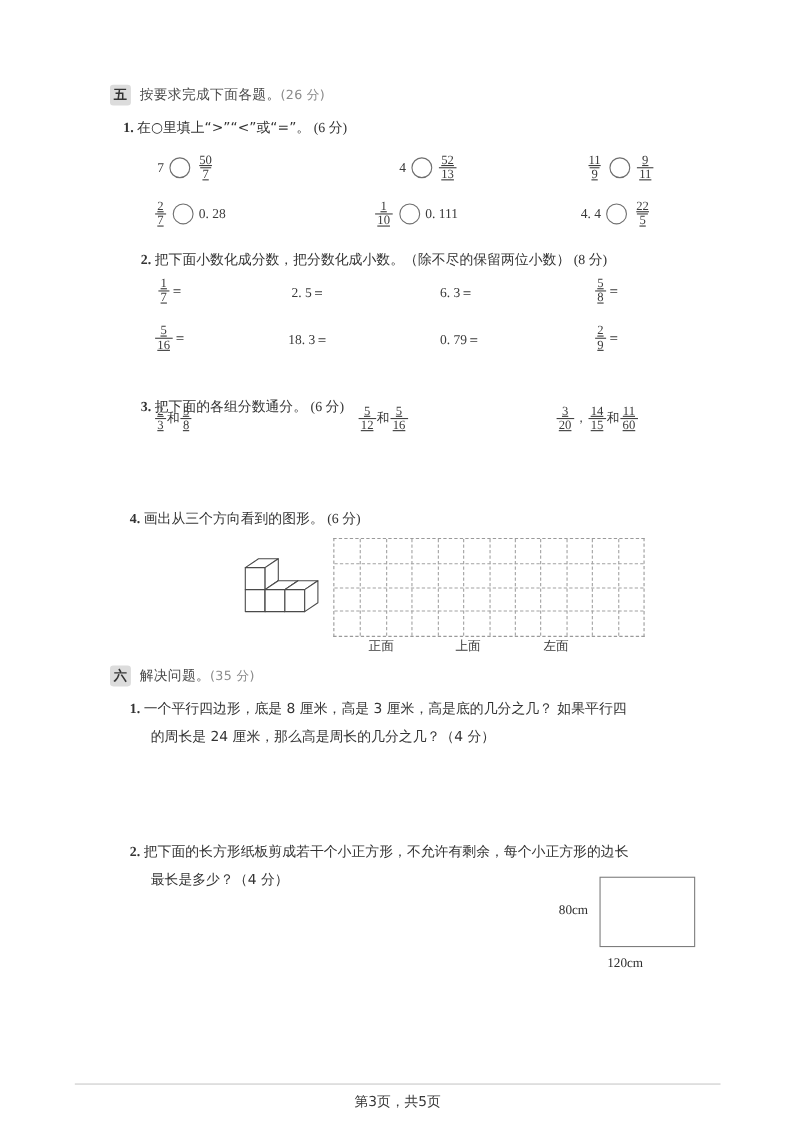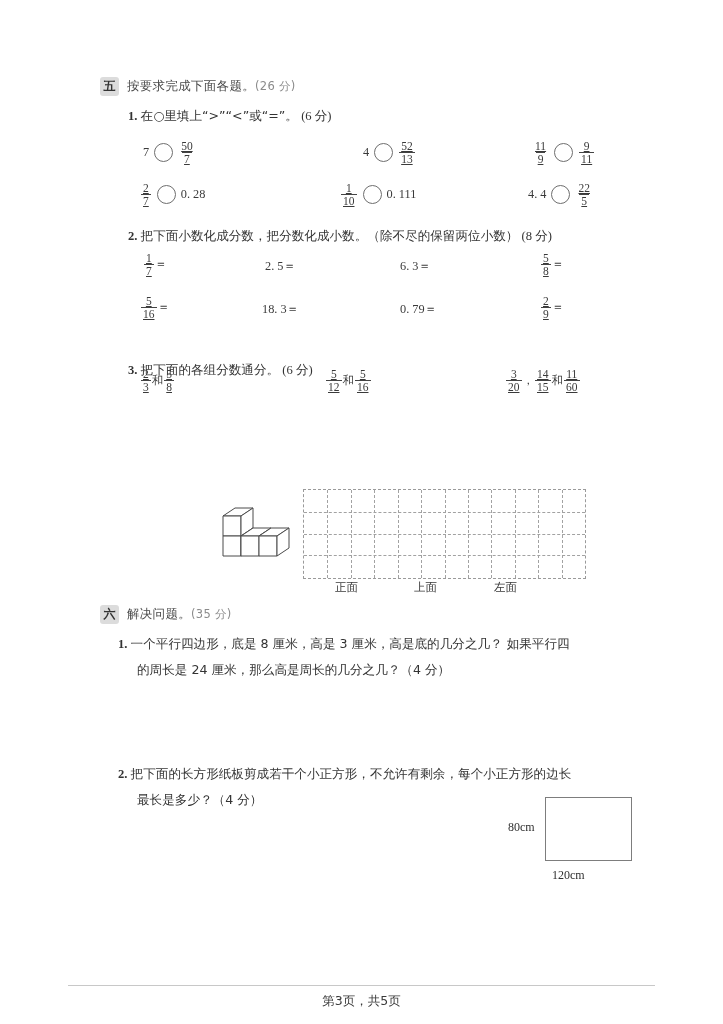--- a/index.html
+++ b/index.html
@@ -89,21 +89,21 @@
 
 <div class="page">
 
   <div class="sec-head" style="position:absolute;left:100px;top:77px;">
     <div class="sec-badge">五</div>
     <div class="sec-title">
       <span>按要求完成下面各题。</span><span class="sec-score">(26 分)</span>
     </div>
   </div>
 
-  <div class="q" style="position:absolute;left:128px;top:104px;">
+  <div class="q" style="position:absolute;left:112px;top:104px;">
     <span class="qnum">1.</span>
     <span class="cn">在○里填上“&gt;”“&lt;”或“=”。</span>
     <span>(6 分)</span>
   </div>
 
   <div class="item" style="position:absolute;left:143px;top:140px;">
     <span>7</span>
     <span class="circ"></span>
     <span class="frac">
       <span class="num">50</span>
@@ -251,20 +251,25 @@
       <span class="num">14</span>
       <span class="den">15</span>
     </span>
     <span class="cn" style="font-size:11.5px;">和</span>
     <span class="frac">
       <span class="num">11</span>
       <span class="den">60</span>
     </span>
   </div>
 
+  <div class="q" style="position:absolute;left:118px;top:459px;">
+    <span class="qnum">4.</span>
+    <span class="cn">画出从三个方向看到的图形。</span>
+    <span>(6 分)</span>
+  </div>
 
   <svg style="position:absolute;left:205px;top:498px;" width="105" height="72" viewBox="0 0 105 72">
     <g fill="#ffffff" stroke="#4a4a4a" stroke-width="1" stroke-linejoin="round">
 
       <polygon points="18,18 30,10 48,10 36,18"></polygon>
       <polygon points="18,18 36,18 36,38 18,38"></polygon>
       <polygon points="36,18 48,10 48,30 36,38"></polygon>
 
       <polygon points="18,38 36,38 36,58 18,58"></polygon>
       <polygon points="36,38 48,30 48,50 36,58"></polygon>

